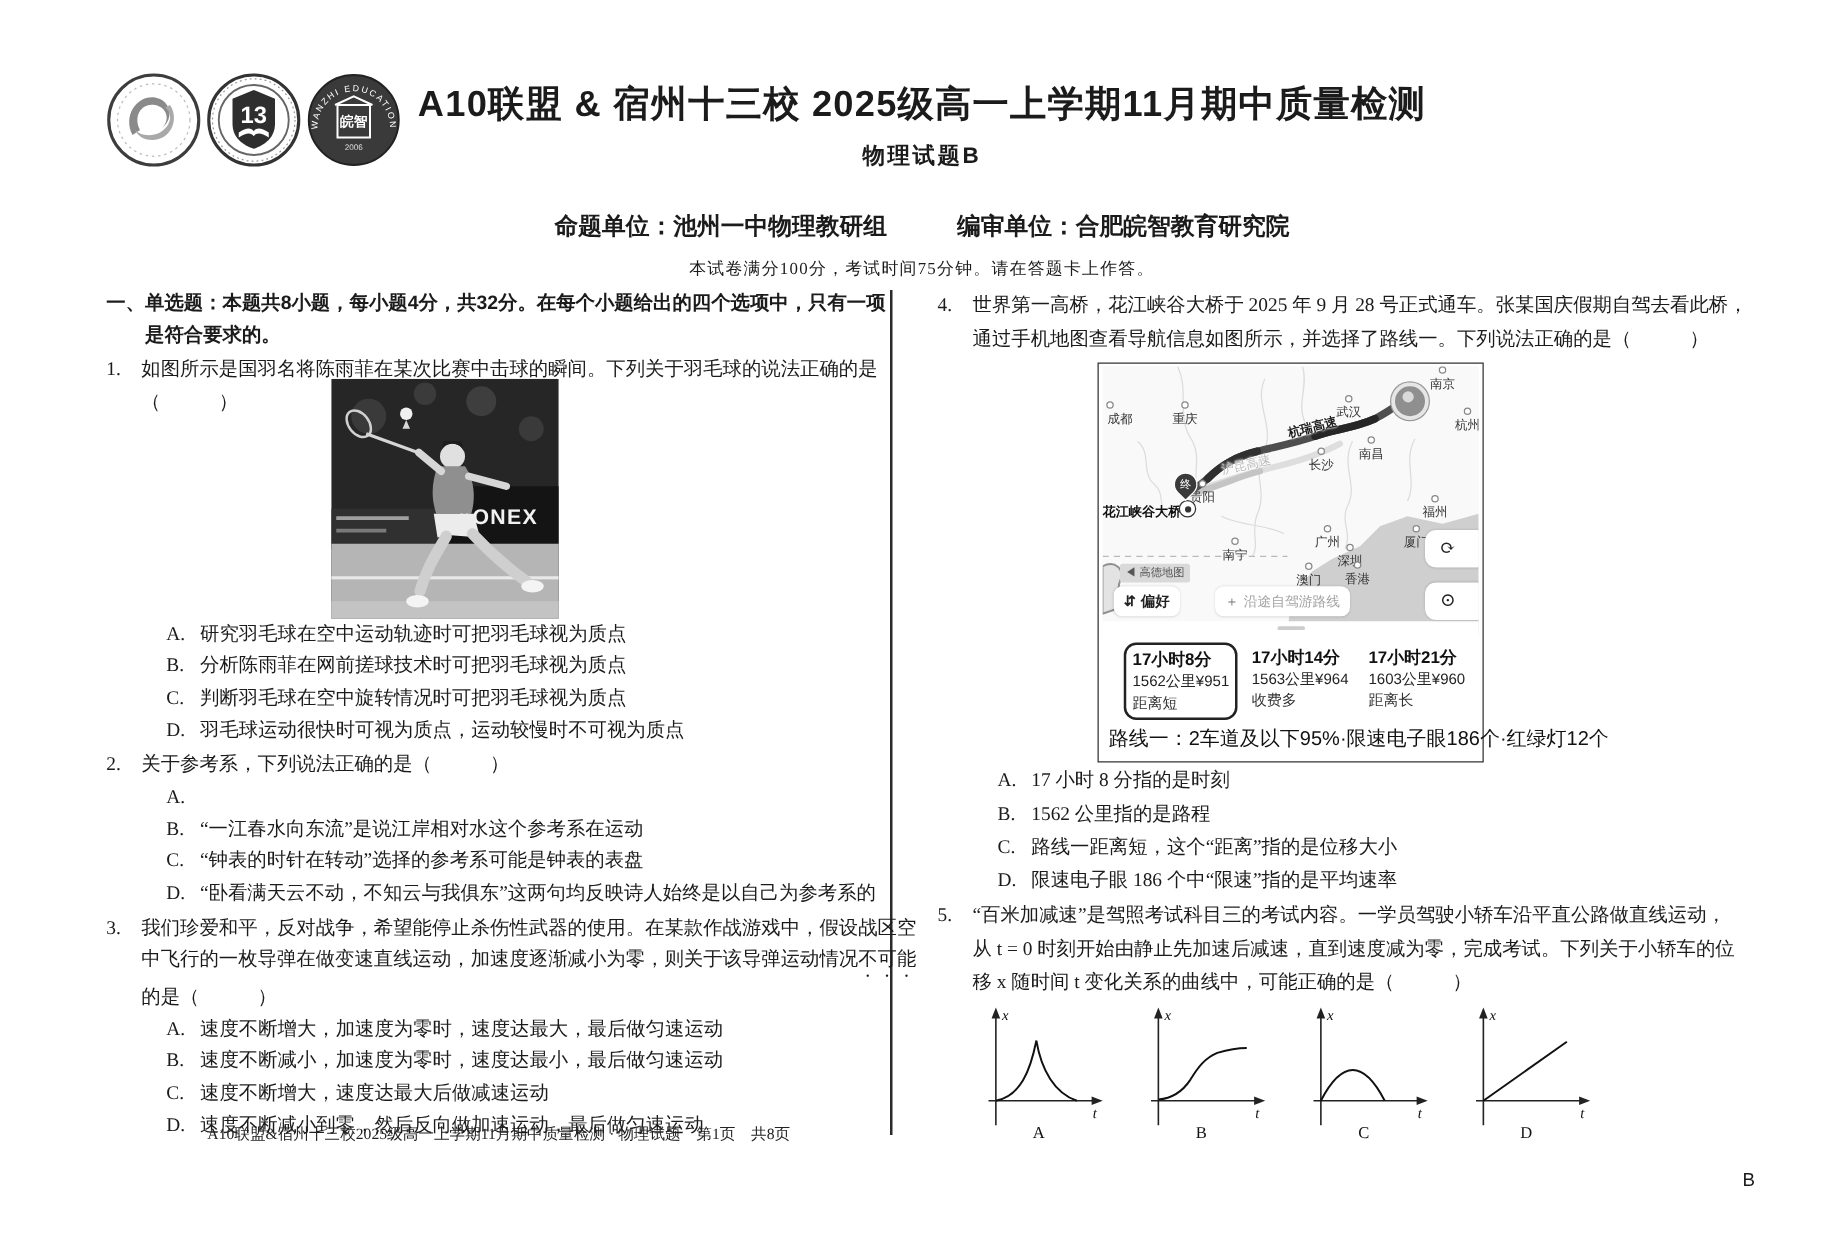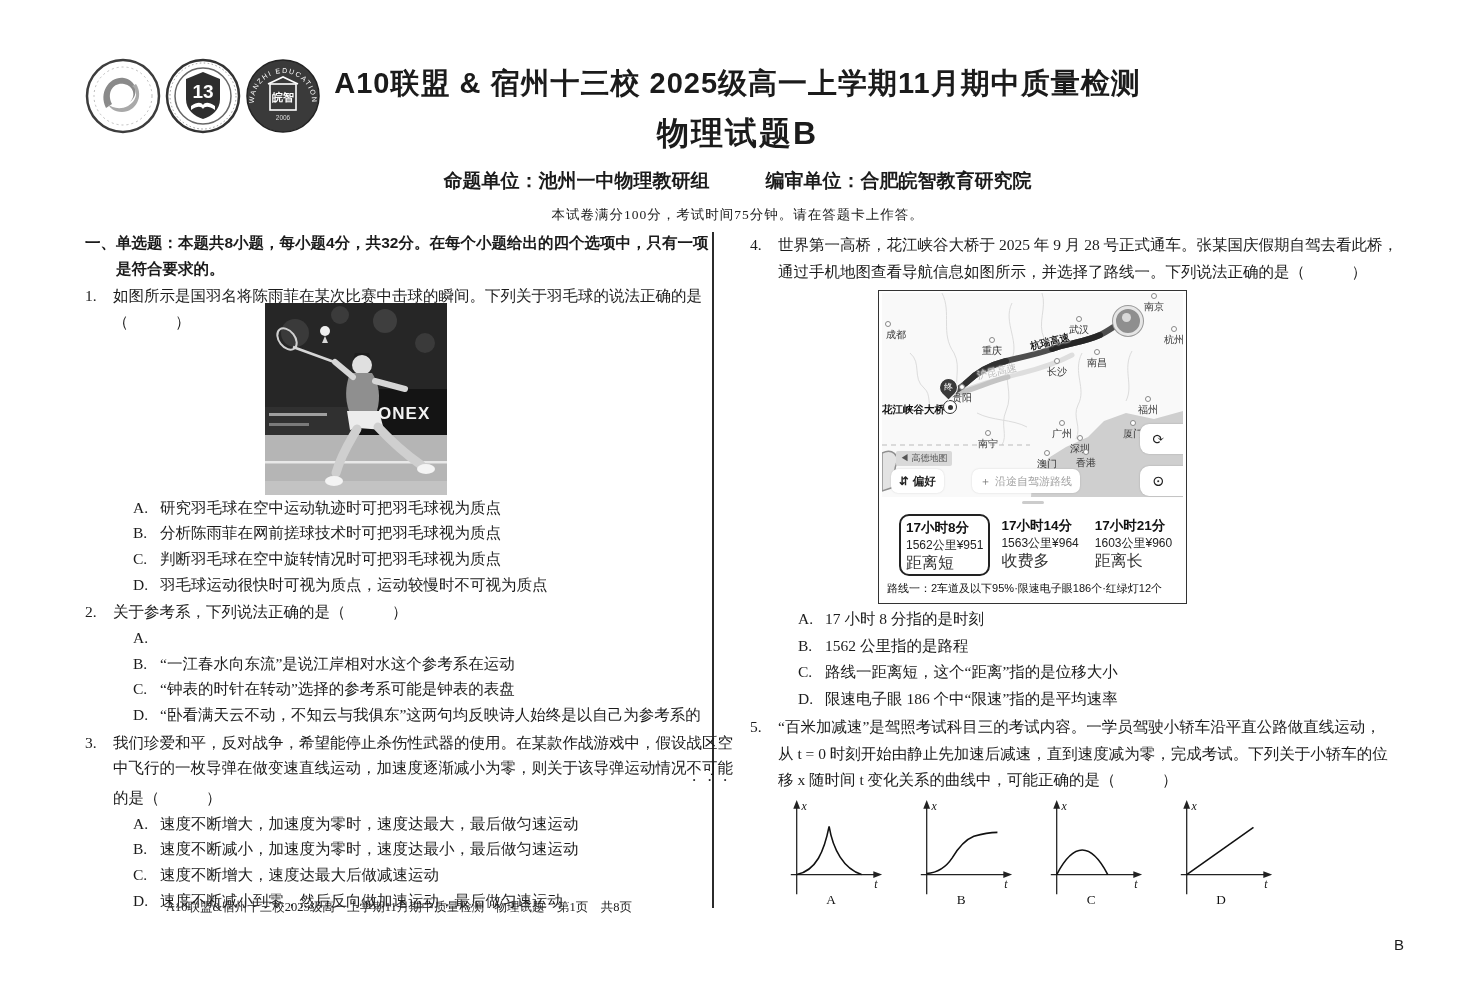--- a/index.html
+++ b/index.html
@@ -4,21 +4,21 @@
 <style>
   html,body{margin:0;padding:0;background:#fff;}
   .page{position:relative;width:1475px;height:1002px;background:#fff;color:#1b1b1b;
         font-family:"Liberation Serif","DejaVu Serif",serif;overflow:hidden;}
   .hei{font-family:Liberation Sans, sans-serif;font-weight:bold;}
 
   
   .logos{position:absolute;left:84px;top:56px;display:flex;gap:2px;}
   .logo{width:78px;height:80px;}
   .title{position:absolute;left:0;right:0;top:64px;text-align:center;font-size:29px;letter-spacing:1px;}
-  .subtitle{position:absolute;left:0;right:0;top:112px;text-align:center;font-size:32px;letter-spacing:2px;}
+  .subtitle{position:absolute;left:0;right:0;top:112px;text-align:center;font-size:18px;letter-spacing:2px;}
   .units{position:absolute;left:0;right:0;top:168px;text-align:center;font-size:19px;}
   .units span{margin:0 28px;}
   .note{position:absolute;left:0;right:0;top:206px;text-align:center;font-size:13.5px;letter-spacing:1px;}
 
   .divider{position:absolute;left:712px;top:232px;width:2px;height:676px;background:#2b2b2b;}
 
   
   .col{position:absolute;top:230px;font-size:15.5px;}
   .col-left{left:85px;width:628px;}
   .col-right{left:750px;width:640px;}
@@ -75,23 +75,23 @@
   .rbtn.r1{left:258px;top:131px;}
   .rbtn.r2{left:258px;top:173px;}
   .strip{position:absolute;left:0;bottom:0;width:100%;height:11px;background:#fff;z-index:5;}
   .strip::after{content:"";position:absolute;left:50%;top:4px;width:22px;height:3px;background:#ccc;
         transform:translateX(-50%);border-radius:2px;}
 
   .cards{display:flex;align-items:flex-start;padding:6px 4px 2px 6px;gap:6px;}
   .card{font-family:"Liberation Sans",sans-serif;padding:3px 5px;}
   .card .ct{font-size:13.5px;font-weight:bold;color:#111;line-height:18px;}
   .card .cd{font-size:12px;color:#222;line-height:17px;}
-  .card .cg{font-size:16px;color:#333;line-height:17px;}
+  .card .cg{font-size:12px;color:#333;line-height:17px;}
   .card.sel{border:2px solid #222;border-radius:10px;margin-left:14px;}
-  .routenote{font-size:11px;padding:3px 6px 7px 8px;white-space:nowrap;font-family:"Liberation Sans",sans-serif;color:#111;}
+  .routenote{font-size:16px;padding:3px 6px 7px 8px;white-space:nowrap;font-family:"Liberation Sans",sans-serif;color:#111;}
 
   
   .graphs{display:flex;gap:12px;margin:2px 0 0 26px;}
   .gsvg{width:118px;height:110px;}
   .gsvg .ax{stroke:#222;stroke-width:1.3;}
   .gsvg .arrow{fill:#222;}
   .gsvg .curve{fill:none;stroke:#111;stroke-width:1.6;}
   .gsvg .it{font:italic 12px "Liberation Serif",serif;fill:#111;}
   .gsvg .glabel{font:13.5px "Liberation Serif",serif;fill:#111;text-anchor:middle;}
 
@@ -287,21 +287,21 @@
               <line x1="0" y1="152" x2="148" y2="152" stroke="#bbb" stroke-width="1" stroke-dasharray="5,4"></line>
               <path d="M70,102 C95,92 115,86 140,80 C160,75 175,70 190,62" stroke="#dedede" stroke-width="5" fill="none" stroke-linecap="round"></path>
               <path d="M70,102 C90,98 108,88 126,84" stroke="#c4c4c4" stroke-width="5" fill="none" stroke-linecap="round"></path>
               <path d="M252,20 C240,28 230,36 218,42 C200,50 186,50 170,56 C152,62 140,64 124,68 C108,72 96,78 84,90 C76,97 72,99 68,100" stroke="#4e4e4e" stroke-width="6" fill="none" stroke-linecap="round"></path>
               <path d="M218,42 C200,50 186,50 170,56" stroke="#262626" stroke-width="6" fill="none" stroke-linecap="round"></path>
               <path d="M124,68 C108,72 96,78 84,90" stroke="#303030" stroke-width="6" fill="none" stroke-linecap="round"></path>
               <circle cx="252" cy="20" r="4" fill="#222"></circle>
             </svg>
             <div>
                 <span class="map-city" style="left: 6px; top: 42px; padding-left: 16px;">成都</span>
-                <span class="map-city" style="left: 66px; top: 58px; margin-left: 44px;">重庆</span>
+                <span class="map-city" style="left: 66px; top: 42px;">重庆</span>
                 <span class="map-city" style="left: 197px; top: 37px;">武汉</span>
                 <span class="map-city" style="left: 272px; top: 14px;">南京</span>
                 <span class="map-city" style="left: 292px; top: 47px;">杭州</span>
                 <span class="map-city" style="left: 215px; top: 70px;">南昌</span>
                 <span class="map-city" style="left: 175px; top: 79px;">长沙</span>
                 <span class="map-city" style="left: 80px; top: 105px;">贵阳</span>
                 <span class="map-city" style="left: 266px; top: 117px;">福州</span>
                 <span class="map-city" style="left: 106px; top: 151px;">南宁</span>
                 <span class="map-city" style="left: 180px; top: 141px;">广州</span>
                 <span class="map-city" style="left: 198px; top: 156px;">深圳</span>

